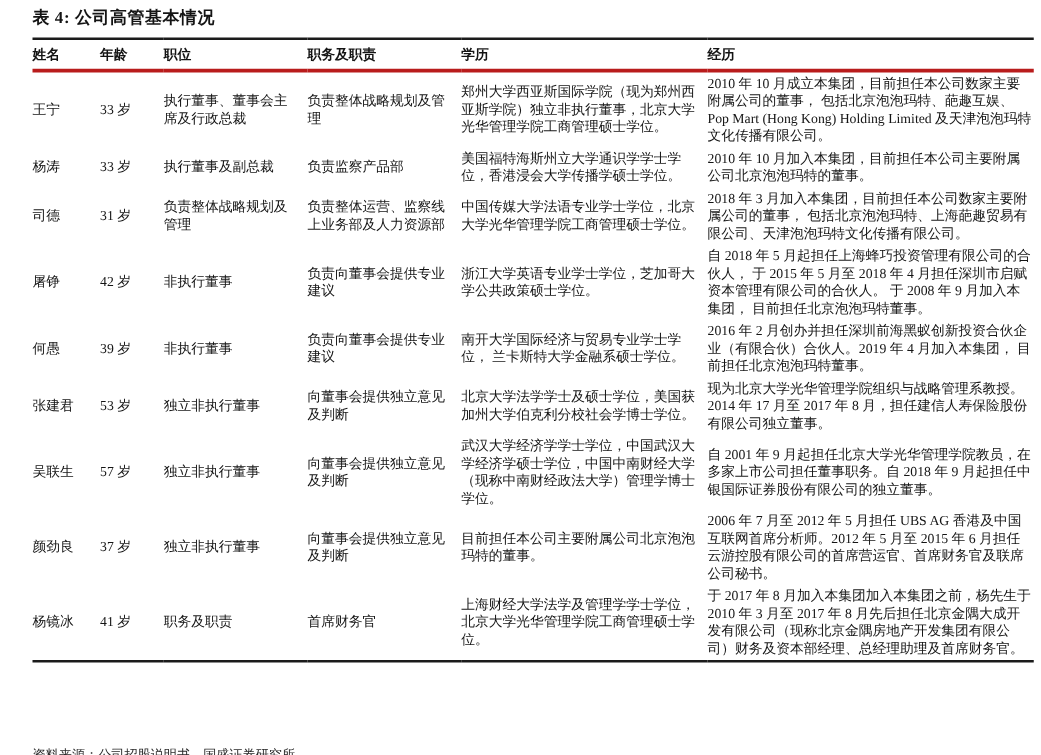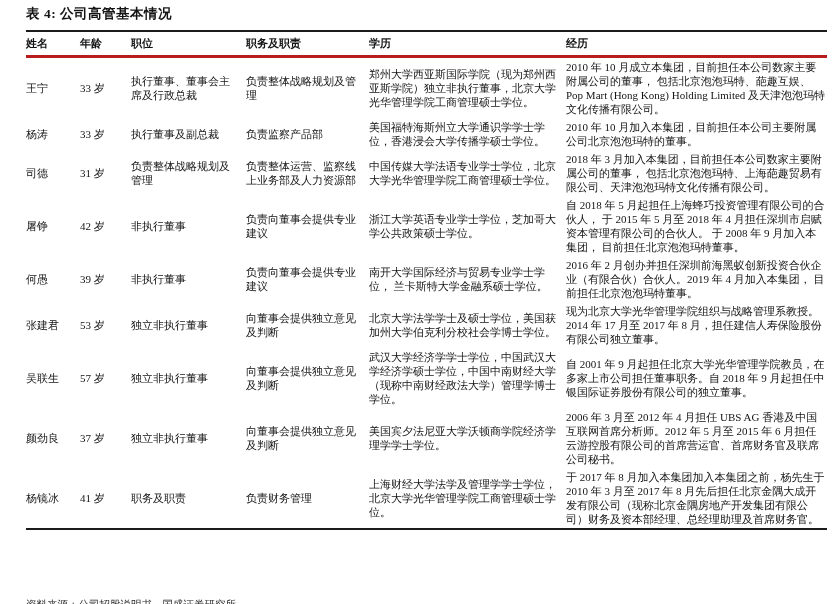--- a/index.html
+++ b/index.html
@@ -143,28 +143,28 @@
         <td>独立非执行董事</td>
         <td>向董事会提供独立意见及判断</td>
         <td>武汉大学经济学学士学位，中国武汉大学经济学硕士学位，中国中南财经大学（现称中南财经政法大学）管理学博士学位。</td>
         <td class="exp-cell">自 2001 年 9 月起担任北京大学光华管理学院教员，在多家上市公司担任董事职务。自 2018 年 9 月起担任中银国际证券股份有限公司的独立董事。</td>
       </tr>
       <tr>
         <td>颜劲良</td>
         <td>37 岁</td>
         <td>独立非执行董事</td>
         <td>向董事会提供独立意见及判断</td>
-        <td>美国宾夕法尼亚大学沃顿商学院经济学理学学士学位。</td>
-        <td class="exp-cell">2006 年 3 月至 2012 年 4 月担任 UBS AG 香港及中国互联网首席分析师。2012 年 5 月至 2015 年 6 月担任云游控股有限公司的首席营运官、首席财务官及联席公司秘书。</td>
+        <td>目前担任本公司主要附属公司北京泡泡玛特的董事。</td>
+        <td class="exp-cell">2006 年 7 月至 2012 年 5 月担任 UBS AG 香港及中国互联网首席分析师。2012 年 5 月至 2015 年 6 月担任云游控股有限公司的首席营运官、首席财务官及联席公司秘书。</td>
       </tr>
       <tr>
         <td>杨镜冰</td>
         <td>41 岁</td>
         <td>职务及职责</td>
-        <td>负责财务管理</td>
+        <td>首席财务官</td>
         <td>上海财经大学法学及管理学学士学位，北京大学光华管理学院工商管理硕士学位。</td>
         <td class="exp-cell">于 2017 年 8 月加入本集团加入本集团之前，杨先生于 2010 年 3 月至 2017 年 8 月先后担任北京金隅大成开发有限公司（现称北京金隅房地产开发集团有限公司）财务及资本部经理、总经理助理及首席财务官。</td>
       </tr>
     </tbody>
   </table>
 
   <div class="source-note">资料来源：公司招股说明书，国盛证券研究所</div>
 
 </div>
 

